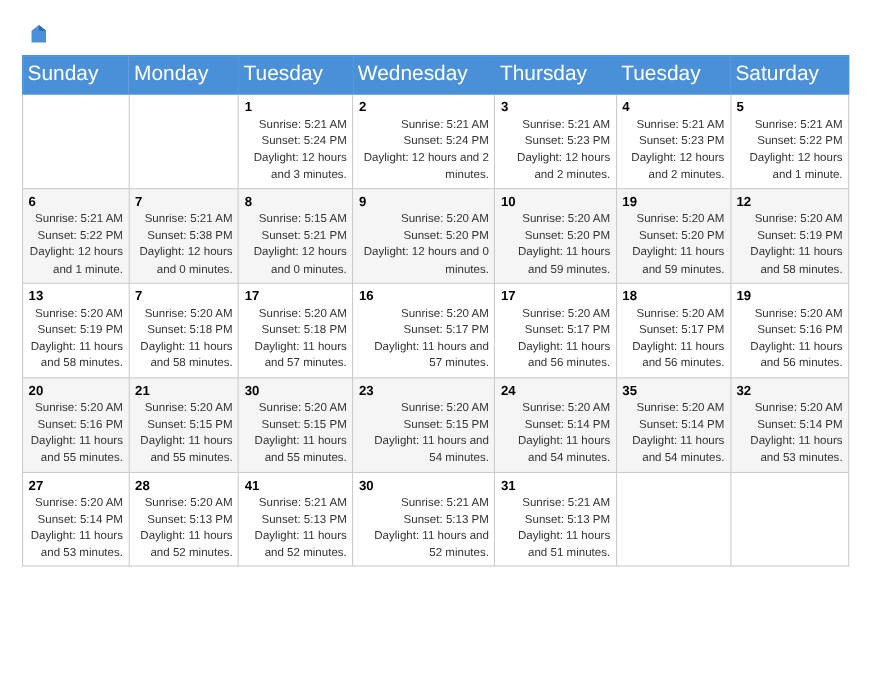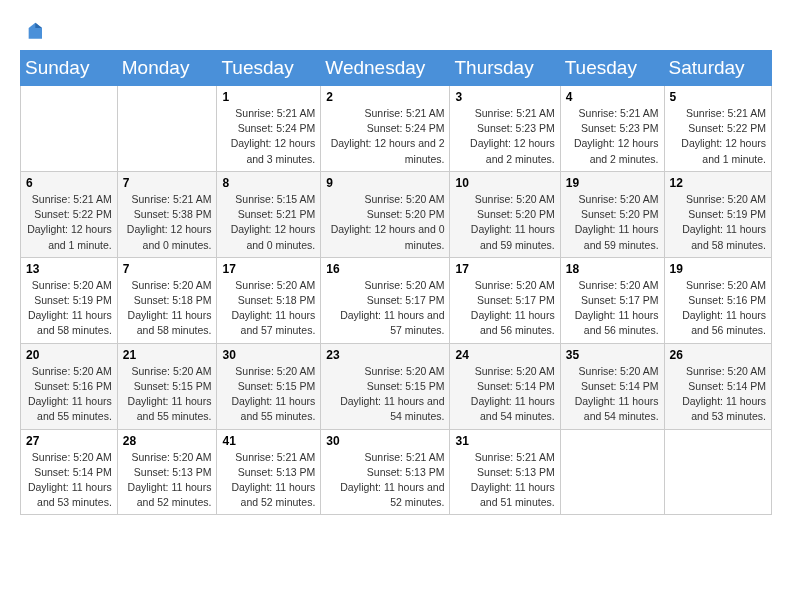--- a/index.html
+++ b/index.html
@@ -293,21 +293,21 @@
 and 54 minutes.</div>
         </td>
         <td>
           <span class="day-num">35</span>
           <div class="day-detail">Sunrise: 5:20 AM
 Sunset: 5:14 PM
 Daylight: 11 hours
 and 54 minutes.</div>
         </td>
         <td>
-          <span class="day-num">26</span>
+          <span class="day-num">32</span>
           <div class="day-detail">Sunrise: 5:20 AM
 Sunset: 5:14 PM
 Daylight: 11 hours
 and 53 minutes.</div>
         </td>
       </tr>
       <tr>
         <td>
           <span class="day-num">27</span>
           <div class="day-detail">Sunrise: 5:20 AM

